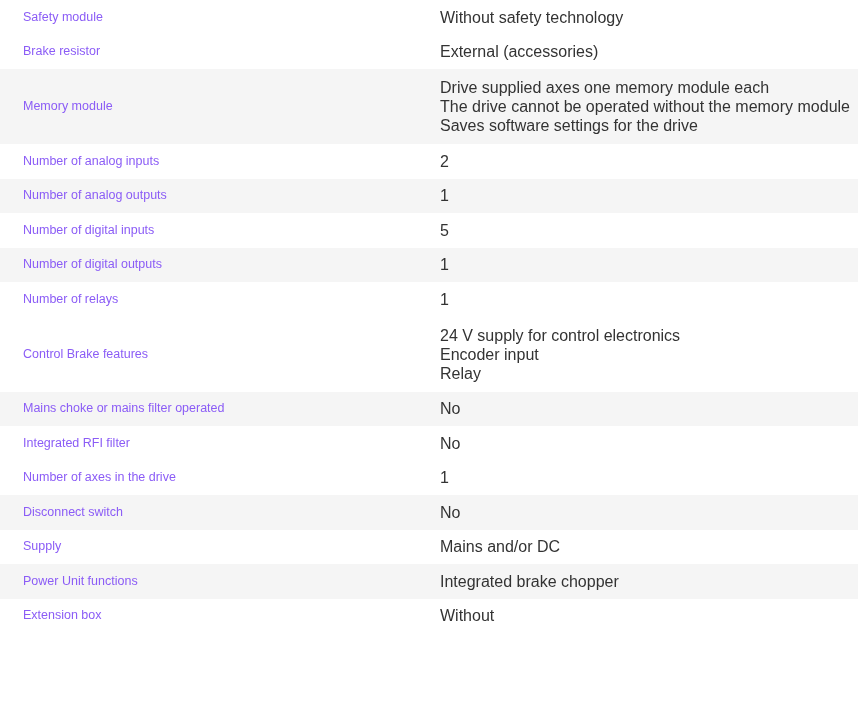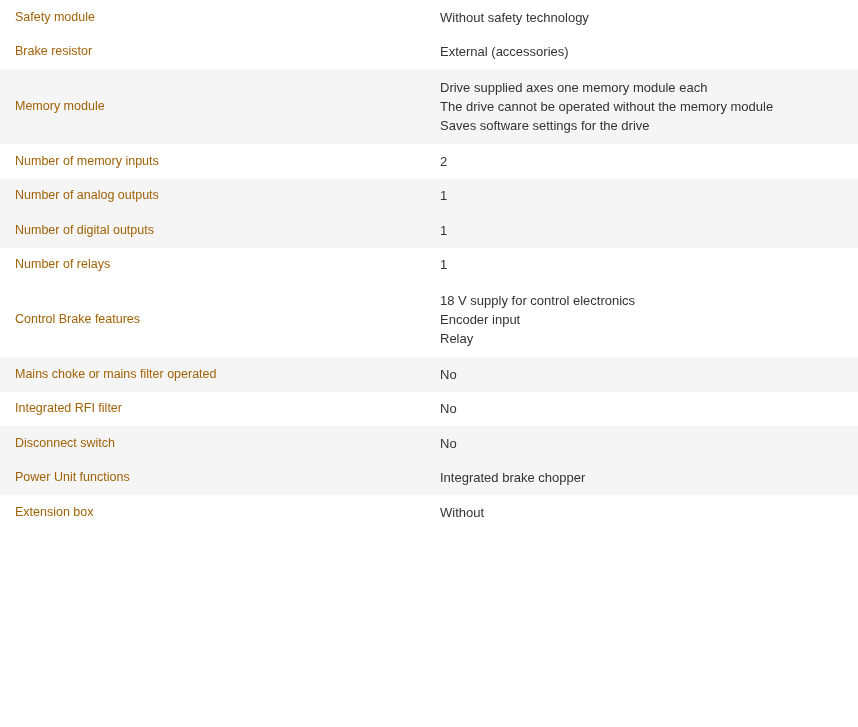--- a/index.html
+++ b/index.html
@@ -32,30 +32,30 @@
   }
 
   .spec-cell {
     vertical-align: middle;
     padding: 0;
     border: none;
   }
 
   .cell-label {
     width: 432px;
-    padding: 8px 12px 8px 15px;
+    padding: 8px 12px 8px 23px;
     font-size: 12.5px;
     line-height: 19px;
-    color: #a16207;
+    color: #8b5cf6;
   }
 
   .cell-value {
     width: 426px;
     padding: 8px 12px 8px 8px;
-    font-size: 13px;
+    font-size: 16px;
     line-height: 19px;
     color: #333333;
   }
 
   .cell-value .vline {
     display: block;
     white-space: nowrap;
   }
 
   
@@ -91,67 +91,85 @@
       </tr>
       <tr class="spec-row striped multi">
         <td class="spec-cell cell-label">Memory module</td>
         <td class="spec-cell cell-value">
           <span class="vline">Drive supplied axes one memory module each</span>
           <span class="vline">The drive cannot be operated without the memory module</span>
           <span class="vline">Saves software settings for the drive</span>
         </td>
       </tr>
       <tr class="spec-row single">
-        <td class="spec-cell cell-label">Number of memory inputs</td>
+        <td class="spec-cell cell-label">Number of analog inputs</td>
         <td class="spec-cell cell-value">
           <span class="vline">2</span>
         </td>
       </tr>
       <tr class="spec-row striped single">
         <td class="spec-cell cell-label">Number of analog outputs</td>
         <td class="spec-cell cell-value">
           <span class="vline">1</span>
+        </td>
+      </tr>
+      <tr class="spec-row single">
+        <td class="spec-cell cell-label">Number of digital inputs</td>
+        <td class="spec-cell cell-value">
+          <span class="vline">5</span>
         </td>
       </tr>
       <tr class="spec-row striped single">
         <td class="spec-cell cell-label">Number of digital outputs</td>
         <td class="spec-cell cell-value">
           <span class="vline">1</span>
         </td>
       </tr>
       <tr class="spec-row single">
         <td class="spec-cell cell-label">Number of relays</td>
         <td class="spec-cell cell-value">
           <span class="vline">1</span>
         </td>
       </tr>
       <tr class="spec-row multi">
         <td class="spec-cell cell-label">Control Brake features</td>
         <td class="spec-cell cell-value">
-          <span class="vline">18 V supply for control electronics</span>
+          <span class="vline">24 V supply for control electronics</span>
           <span class="vline">Encoder input</span>
           <span class="vline">Relay</span>
         </td>
       </tr>
       <tr class="spec-row striped single">
         <td class="spec-cell cell-label">Mains choke or mains filter operated</td>
         <td class="spec-cell cell-value">
           <span class="vline">No</span>
         </td>
       </tr>
       <tr class="spec-row single">
         <td class="spec-cell cell-label">Integrated RFI filter</td>
         <td class="spec-cell cell-value">
           <span class="vline">No</span>
         </td>
       </tr>
+      <tr class="spec-row single">
+        <td class="spec-cell cell-label">Number of axes in the drive</td>
+        <td class="spec-cell cell-value">
+          <span class="vline">1</span>
+        </td>
+      </tr>
       <tr class="spec-row striped single">
         <td class="spec-cell cell-label">Disconnect switch</td>
         <td class="spec-cell cell-value">
           <span class="vline">No</span>
+        </td>
+      </tr>
+      <tr class="spec-row single">
+        <td class="spec-cell cell-label">Supply</td>
+        <td class="spec-cell cell-value">
+          <span class="vline">Mains and/or DC</span>
         </td>
       </tr>
       <tr class="spec-row striped single">
         <td class="spec-cell cell-label">Power Unit functions</td>
         <td class="spec-cell cell-value">
           <span class="vline">Integrated brake chopper</span>
         </td>
       </tr>
       <tr class="spec-row single">
         <td class="spec-cell cell-label">Extension box</td>

